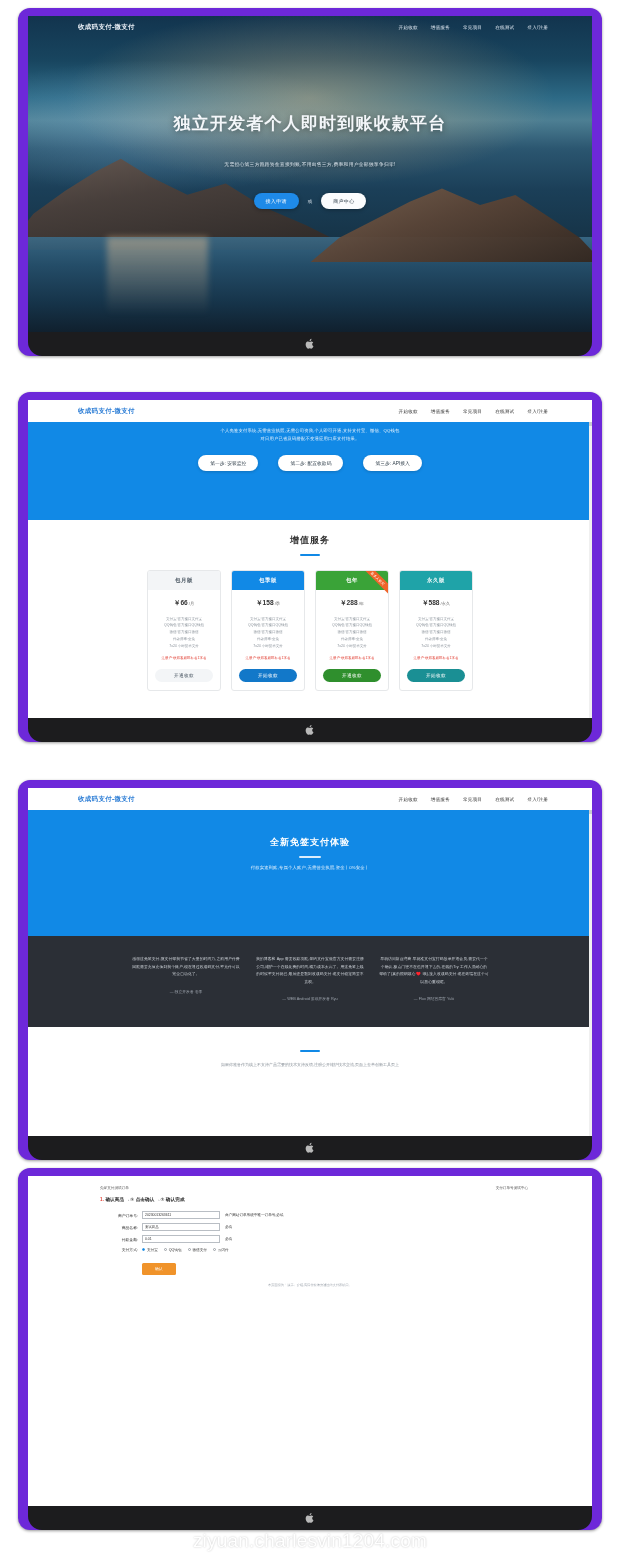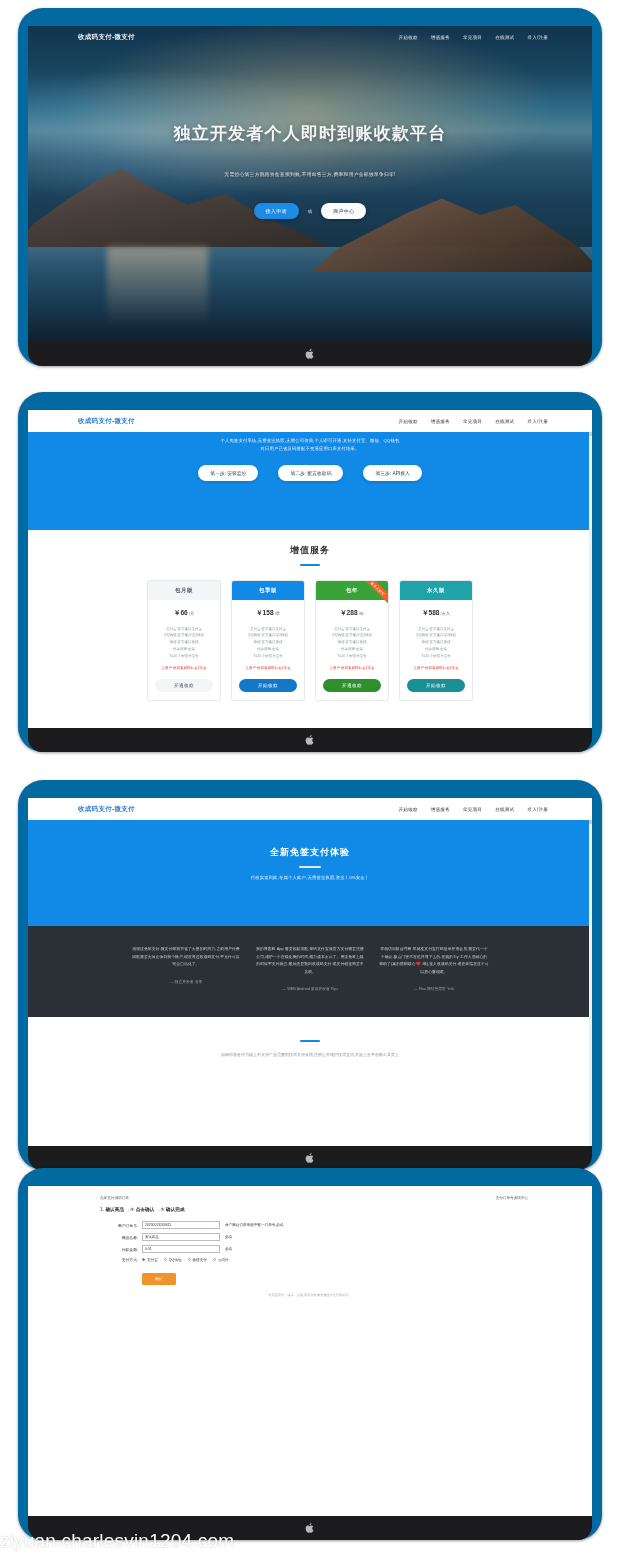--- a/index.html
+++ b/index.html
@@ -8,23 +8,23 @@
     width:620px; height:1554px;
     font-family:"Liberation Sans","DejaVu Sans",sans-serif;
     overflow:hidden; position:relative;
   }
 
   
   .screen-block { position:absolute; left:0; width:620px; }
   .imac {
     position:relative;
     margin:0 18px;
-    background:#0369a1;
-    border-radius:25px;
-    padding:18px 10px 0 10px;
+    background:#6d28d9;
+    border-radius:12px;
+    padding:8px 10px 0 10px;
     box-shadow:0 1px 3px rgba(0,0,0,.4);
   }
   .imac-inner {
     background:#000;
     overflow:hidden;
     position:relative;
   }
   .imac-chin {
     height:24px;
     background:#1c1c1e;
@@ -215,21 +215,21 @@
   
   .scrollbar {
     position:absolute; top:0; right:0; width:3px; height:100%;
     background:#f0f0f0;
   }
   .scrollbar i { display:block; width:3px; height:26px; background:#c8ccd0; }
 
   
   .watermark {
     position:absolute; left:0; right:0; bottom:2px;
-    text-align:left; font-size:19px; color:#ffffff;
+    text-align:center; font-size:19px; color:#ffffff;
     font-family:"Liberation Sans",sans-serif; letter-spacing:.2px;
     z-index:40; text-shadow:0 0 2px rgba(0,0,0,.25);
     pointer-events:none;
   }
 </style>
 </head>
 <body>
 
 <div class="screen-block" style="top:8px;">
   <div class="imac">
@@ -391,21 +391,21 @@
           <div class="brand">收成码支付-微支付</div>
           <div class="navlinks">
             <span>开始收款</span>
             <span>增值服务</span>
             <span>常见项目</span>
             <span>在线测试</span>
             <span>登入/注册</span>
           </div>
         </div>
 
-        <div class="blue-band" style="height:106px;padding-top:26px;">
+        <div class="blue-band" style="height:126px;padding-top:26px;">
           <div class="band-title">全新免签支付体验</div>
           <div class="band-rule"></div>
           <div class="band-sub">付款实速到账,专属个人账户,无需营业执照,资金丨0%安全丨</div>
         </div>
 
         <div class="quotes">
           <div class="quote">
             <p>感谢这免签支付,微支付帮我节省了大量的时间力,之前用户付费回能需要充值充值到我个账户,现在通过收成码支付,整充付可以完全自动化了。</p>
             <div class="who">— 独立开发者 老李</div>
           </div>

